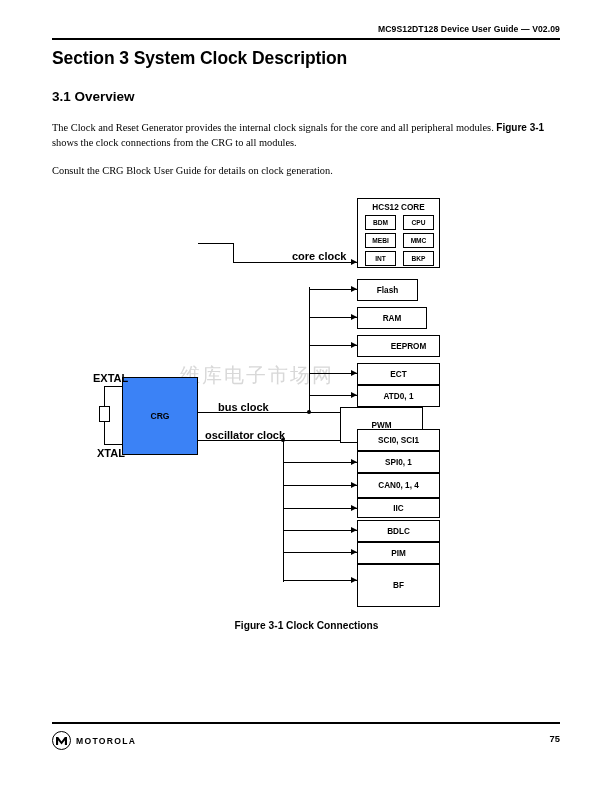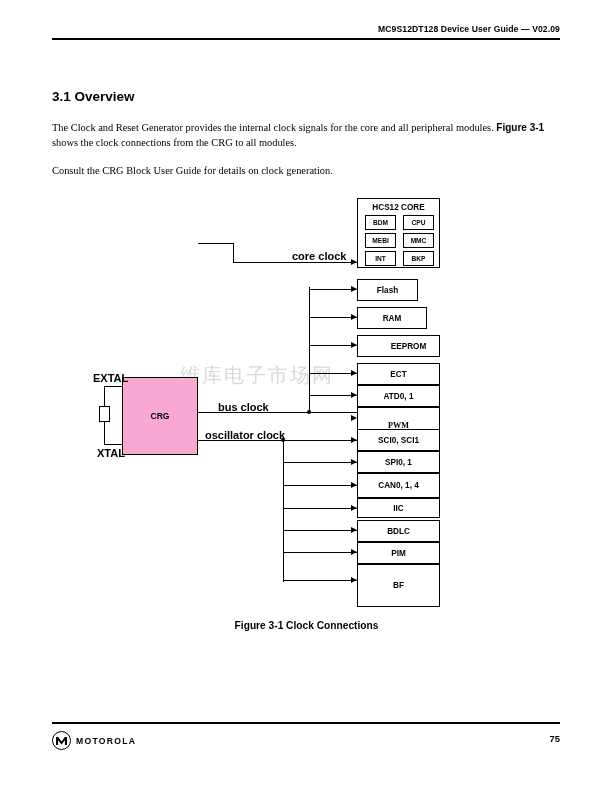--- a/index.html
+++ b/index.html
@@ -151,21 +151,21 @@
   }
 
   .crg-box {
     position: absolute;
     left: 70px;
     top: 187px;
     width: 76px;
     height: 78px;
     box-sizing: border-box;
     border: 1.4px solid #000;
-    background: #f9a8d4;
+    background: #3b82f6;
     font-family: "Liberation Sans", sans-serif;
     font-size: 8.6px;
     font-weight: bold;
     display: flex;
     align-items: center;
     justify-content: center;
     z-index: 3;
   }
 
   .lbl {
@@ -265,20 +265,21 @@
   }
 </style>
 </head>
 <body>
 
 <div class="page">
 
   <div class="header-text">MC9S12DT128 Device User Guide — V02.09</div>
   <div class="header-rule"></div>
 
+  <div class="section-title">Section 3  System Clock Description</div>
   <div class="subsection-title">3.1  Overview</div>
 
   <div class="para para-1"><span>The Clock and Reset Generator provides the internal clock signals for the core and all peripheral modules. </span><span class="bold-ref">Figure 3-1</span><span> shows the clock connections from the CRG to all modules.</span></div>
   <div class="para para-2">Consult the CRG Block User Guide for details on clock generation.</div>
 
   <div class="figure">
 
     <div class="wm">维库电子市场网</div>
 
     <div class="core-box" style="left:305px; top:8px; width:83px; height:70px;">
@@ -289,21 +290,21 @@
       <div class="core-cell" style="left:45px; top:34px; width:31px; height:15px;">MMC</div>
       <div class="core-cell" style="left:7px;  top:52px; width:31px; height:15px;">INT</div>
       <div class="core-cell" style="left:45px; top:52px; width:31px; height:15px;">BKP</div>
     </div>
 
     <div class="blk" style="left:305px; top:89px;  width:61px; height:22px;">Flash</div>
     <div class="blk" style="left:305px; top:117px; width:70px; height:22px;">RAM</div>
     <div class="blk" style="left:305px; top:145px; width:83px; height:22px;padding-left:20px;">EEPROM</div>
     <div class="blk" style="left:305px; top:173px; width:83px; height:22px;">ECT</div>
     <div class="blk" style="left:305px; top:195px; width:83px; height:22px;">ATD0, 1</div>
-    <div class="blk" style="left:305px; top:217px; width:83px; height:36px;font-family:Liberation Serif, serif;">PWM</div>
+    <div class="blk" style="left:288px; top:217px; width:83px; height:36px;">PWM</div>
     <div class="blk" style="left:305px; top:239px; width:83px; height:22px;">SCI0, SCI1</div>
     <div class="blk" style="left:305px; top:261px; width:83px; height:22px;">SPI0, 1</div>
     <div class="blk" style="left:305px; top:283px; width:83px; height:25px;">CAN0, 1, 4</div>
     <div class="blk" style="left:305px; top:308px; width:83px; height:20px;">IIC</div>
     <div class="blk" style="left:305px; top:330px; width:83px; height:22px;">BDLC</div>
     <div class="blk" style="left:305px; top:352px; width:83px; height:22px;">PIM</div>
     <div class="blk" style="left:305px; top:374px; width:83px; height:43px;">BF</div>
 
     <div class="crg-box">CRG</div>
 

